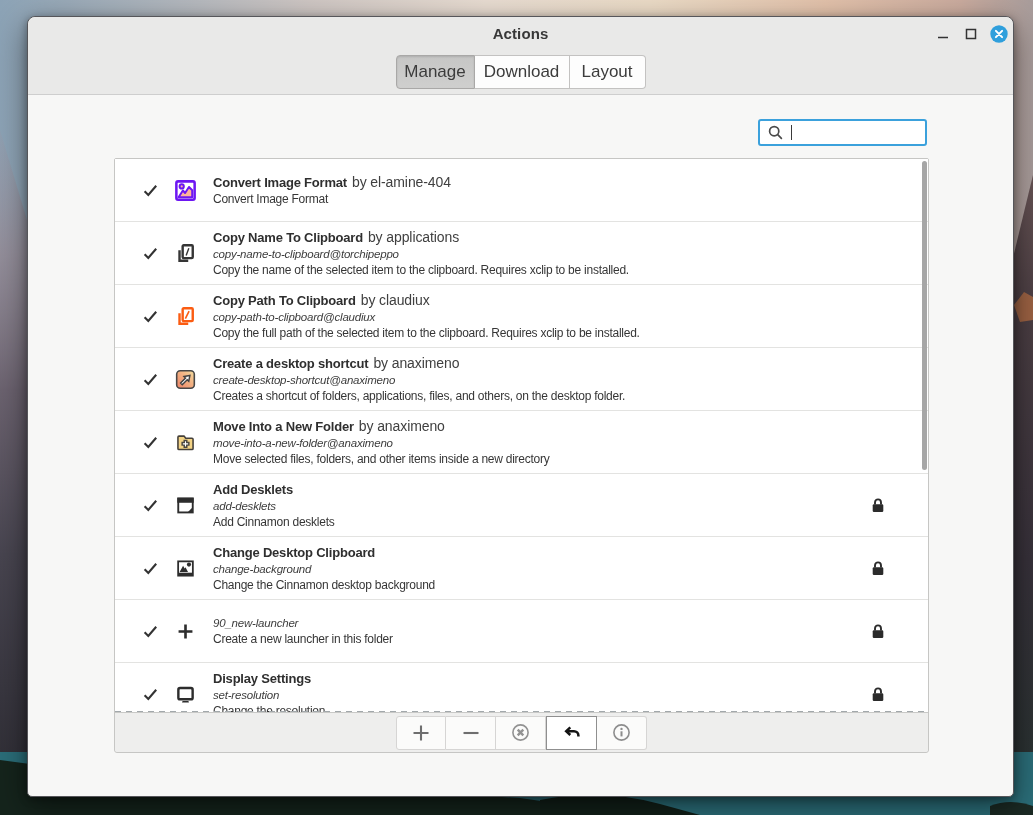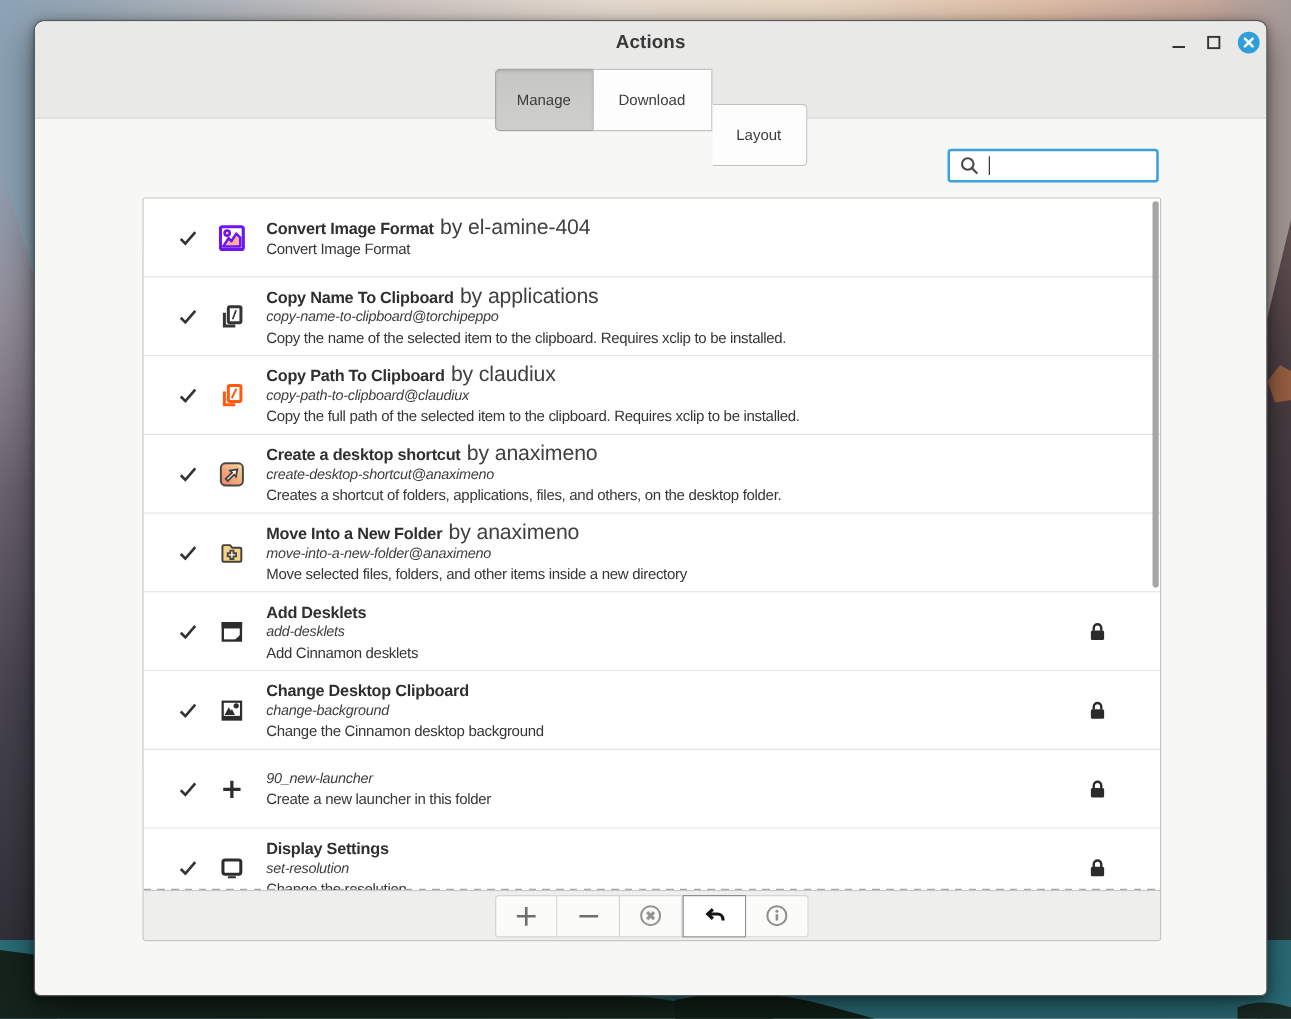--- a/index.html
+++ b/index.html
@@ -31,31 +31,31 @@
   .win-btn { position:absolute; width:24px; height:24px; top:5px;
     display:flex; align-items:center; justify-content:center; cursor:default; }
   .win-btn.min { left:903px; }
   .win-btn.max { left:931px; }
   .win-btn.close { left:959px; }
 
   
   .tabs { position:absolute; left:0; right:0; top:38px; height:34px;
     display:flex; justify-content:center; }
   .tab {
-    height:50px; background:#fdfdfd; border:1px solid #c3c2c1;
-    border-left-width:0; font-size:12px; color:#3c3c3c;
+    height:34px; background:#fdfdfd; border:1px solid #c3c2c1;
+    border-left-width:0; font-size:17px; color:#3c3c3c;
     display:flex; align-items:center; justify-content:center; cursor:default;
   }
   .tab:first-child { border-left-width:1px; border-radius:4px 0 0 4px; }
   .tab:last-child { border-radius:0 4px 4px 0; }
   .tab.selected {
     background:linear-gradient(#c6c6c5,#cfcfce);
     border-color:#a9a8a7; box-shadow:inset 0 1px 2px rgba(0,0,0,.12);
   }
-  .tab.t0 { width:79px; } .tab.t1 { width:95px; } .tab.t2 { width:76px;margin-top:28px; }
+  .tab.t0 { width:79px; } .tab.t1 { width:95px; } .tab.t2 { width:76px; }
 
   
   .search {
     position:absolute; left:730px; top:102px; width:169px; height:27px;
     background:#fff; border:2px solid #3ba1dc; border-radius:3px;
     display:flex; align-items:center; padding-left:7px;
   }
   .caret { width:1px; height:15px; background:#3a3a3a; margin-left:7px; }
 
   
@@ -75,21 +75,21 @@
 
   
   .row { height:63px; display:flex; align-items:center;
     border-bottom:1px solid #e3e3e1; background:#fff; }
   .cell-check { width:43px; display:flex; align-items:center; justify-content:flex-end; flex:none; }
   .cell-icon { width:21px; margin-left:17px; display:flex; align-items:center; justify-content:center; flex:none; }
   .cell-text { flex:1 1 auto; min-width:0; margin-left:17px; }
   .cell-lock { flex:none; margin-right:42px; margin-left:8px; height:17px; }
   .line1 { font-size:13px; line-height:16px; color:#2f2f2f; white-space:nowrap; }
   .line1 .title { font-weight:bold; letter-spacing:-.2px; }
-  .line1 .byline { font-size:17px; color:#404040; margin-left:5px; letter-spacing:-.1px;margin-top:16px; }
+  .line1 .byline { font-size:14px; color:#404040; margin-left:5px; letter-spacing:-.1px;margin-top:16px; }
   .uuid { font-size:11.5px; font-style:italic; color:#3d3d3d; line-height:16px;
     letter-spacing:-.2px; white-space:nowrap; }
   .desc { font-size:12px; color:#363636; line-height:16px; letter-spacing:-.25px; white-space:nowrap; }
 
   
   .toolbar {
     position:absolute; left:0; right:0; bottom:0; height:40px;
     background:#eeeeed; border-top:1px solid #c9c9c7;
     border-radius:0 0 3px 3px;
     display:flex; align-items:center; justify-content:center;

